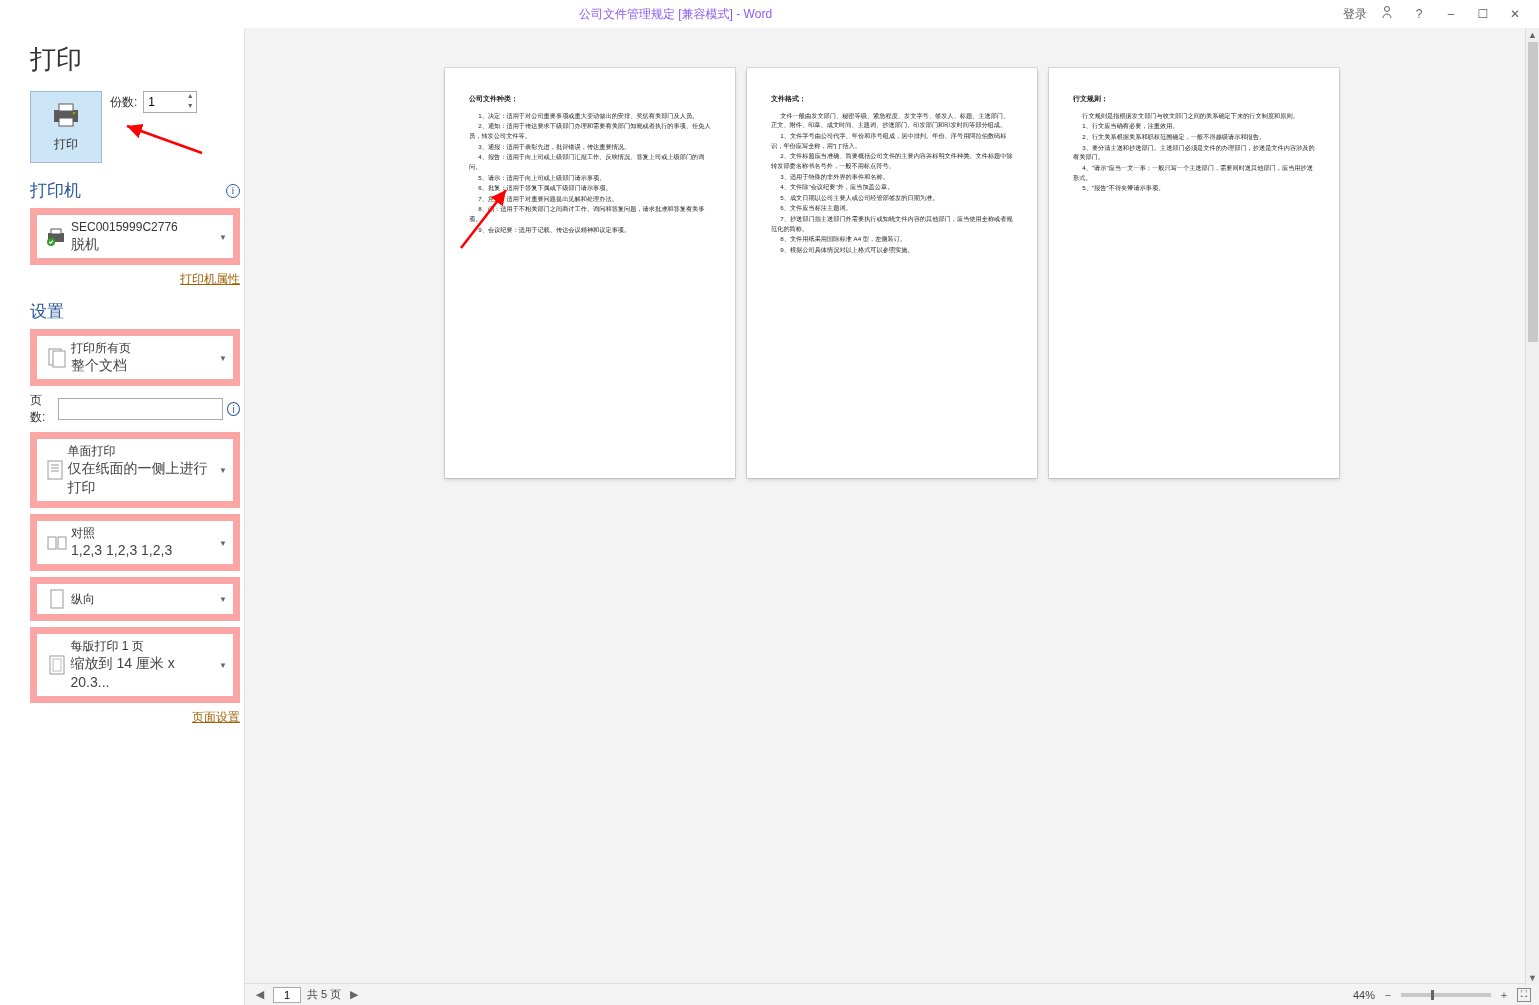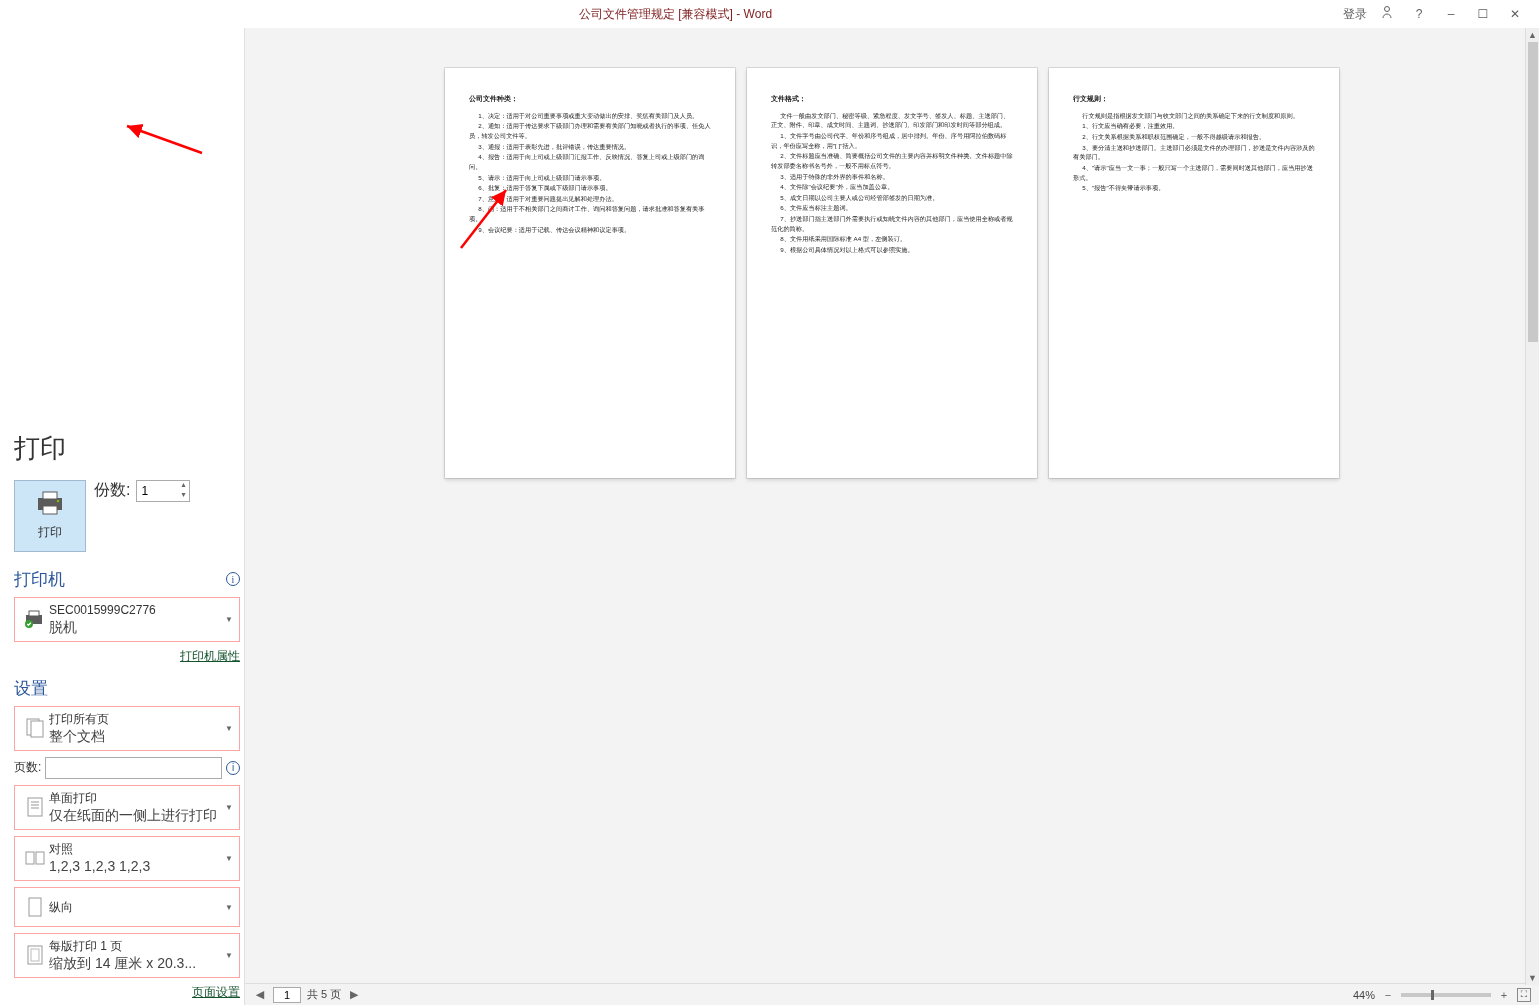--- a/index.html
+++ b/index.html
@@ -1,53 +1,53 @@
 <!DOCTYPE html>
 <html><head>
 <meta charset="utf-8">
 <style>
   * { box-sizing: border-box; }
   html, body { margin:0; padding:0; height:100%; width:100%; font-family:"Microsoft YaHei", "Segoe UI", Arial, sans-serif; font-size:12px; color:#333; background:#fff; }
   body { display:flex; flex-direction:column; }
   
   .titlebar { height:28px; display:flex; align-items:center; padding:0 8px; background:#fff; }
-  .titlebar .title { flex:1; text-align:center; color:#7f1d1d; font-size:12px; }
+  .titlebar .title { flex:1; text-align:center; color:#8b5cf6; font-size:12px; }
   .titlebar .tb-btn { width:32px; text-align:center; color:#5f5f5f; cursor:pointer; }
   .titlebar .signin { color:#5f5f5f; margin-right:4px; cursor:pointer; }
   
   
   .content-row { flex:1; display:flex; overflow:hidden; min-height:0; }
   
   
-  .left-panel { width:245px; background:#fff; border-right:1px solid #e1e1e1; padding:10px 4px 4px 14px; display:flex; flex-direction:column; gap:6px;justify-content:flex-end; }
+  .left-panel { width:245px; background:#fff; border-right:1px solid #e1e1e1; padding:10px 4px 4px 30px; display:flex; flex-direction:column; gap:6px; }
   .h1-print { font-size:26px; color:#333; margin:4px 0 8px 0; }
   
   
   .print-button-row { display:flex; align-items:flex-start; gap:8px; }
   .print-button { width:72px; height:72px; border:1px solid #a5b8d1; background:#cde6f7; display:flex; flex-direction:column; align-items:center; justify-content:center; cursor:pointer; }
   .print-button .printer-icon svg { display:block; }
   .print-button .lbl { font-size:12px; margin-top:8px; color:#333; }
   .copies { display:flex; align-items:center; gap:6px; }
-  .copies-lbl { font-size:16px; }
+  .copies-lbl { font-size:12px; }
   .copies-input-wrap { position:relative; }
   .copies-input { width:54px; height:22px; border:1px solid #ababab; padding:0 14px 0 4px; font-size:12px; }
   .stepper { position:absolute; right:1px; top:1px; width:12px; display:flex; flex-direction:column; }
   .stepper .btn { height:10px; font-size:8px; line-height:8px; text-align:center; color:#666; cursor:pointer; }
   
   .section-h { color:#2b579a; font-size:17px; margin-top:6px; display:flex; align-items:center; justify-content:space-between; }
   .info-icon { width:14px; height:14px; border:1px solid #2b579a; border-radius:50%; color:#2b579a; font-size:10px; display:flex; align-items:center; justify-content:center; }
   
-  .combo { position:relative; border:1px solid #fca5a5; background:#fff; min-height:40px; display:flex; align-items:center; padding:4px 18px 4px 6px; cursor:pointer; }
+  .combo { position:relative; border:7px solid #fca5a5; background:#fff; min-height:40px; display:flex; align-items:center; padding:4px 18px 4px 6px; cursor:pointer; }
   .combo .combo-icon { width:28px; display:flex; align-items:center; justify-content:center; }
   .combo .combo-text { display:flex; flex-direction:column; line-height:1.35; }
   .combo .combo-text .line1 { font-size:12px; color:#333; }
   .combo .combo-text .line2 { font-size:14px; color:#444; }
   .combo::after { content:"▼"; position:absolute; right:6px; top:50%; transform:translateY(-50%); font-size:8px; color:#666; }
   
-  .panel-link { color:#14532d; text-align:right; font-size:12px; cursor:pointer; text-decoration:underline; }
+  .panel-link { color:#a16207; text-align:right; font-size:12px; cursor:pointer; text-decoration:underline; }
   
   .pages-row { display:flex; align-items:center; gap:4px; }
   .pages-input { flex:1; height:22px; border:1px solid #ababab; padding:0 4px; font-size:12px; }
   
   
   .preview { flex:1; background:#f3f3f3; position:relative; display:flex; flex-direction:column; }
   .preview-scroll { flex:1; overflow:auto; padding:40px 20px; }
   .pages-container { display:flex; gap:12px; justify-content:center; }
   .page-thumb { width:290px; height:410px; background:#fff; box-shadow:0 0 0 1px rgba(0,0,0,.1), 0 2px 4px rgba(0,0,0,.15); padding:26px 24px; font-size:6.2px; line-height:1.55; color:#222; position:relative; }
   .page-thumb h4 { font-size:7px; font-weight:bold; margin:0 0 6px 0; }

